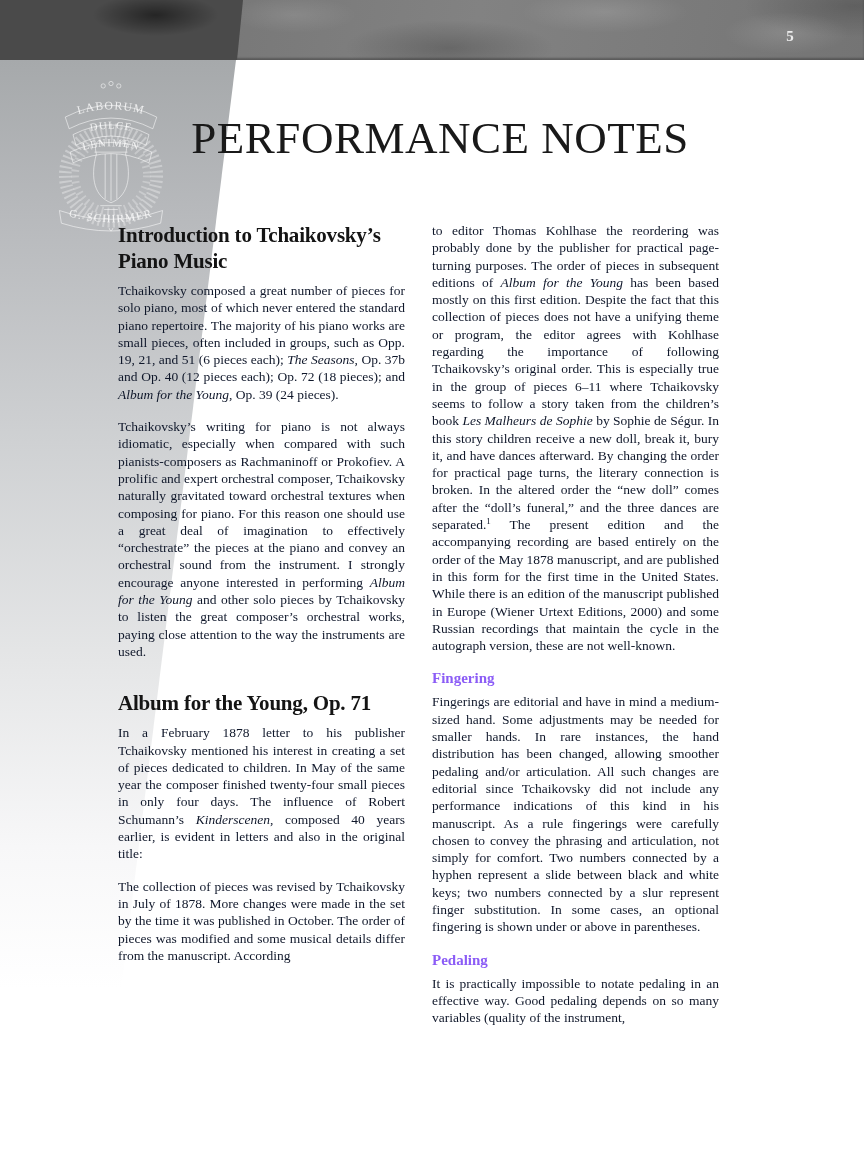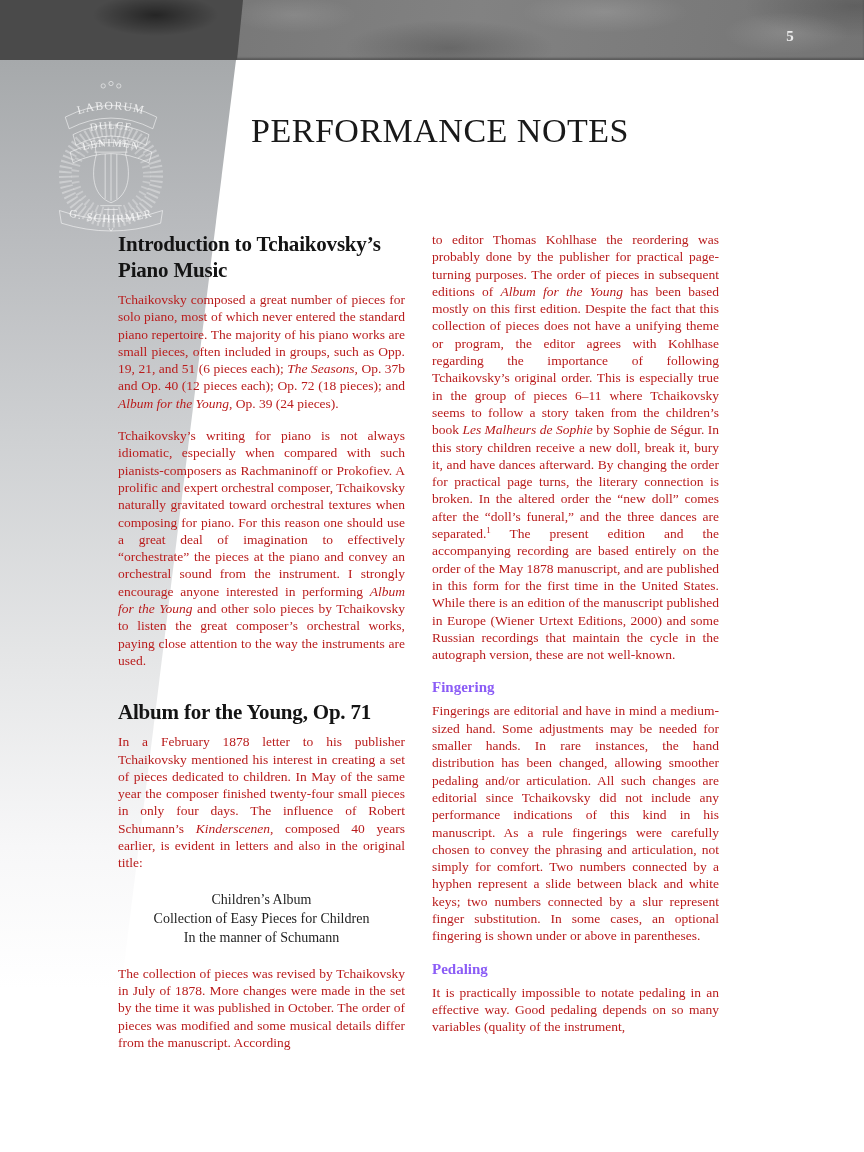--- a/index.html
+++ b/index.html
@@ -38,34 +38,34 @@
     position:absolute;left:0;top:60px;width:240px;height:1092px;
     clip-path:polygon(0 0,236px 0,101px 100%,0 100%);
     background:linear-gradient(to bottom,#a6a9ab 0,#b7b9bc 14%,#cfd1d3 35%,#e5e6e7 55%,#f7f7f8 72%,#ffffff 85%);
   }
   
   .logo{position:absolute;left:38px;top:78px;width:146px;height:158px;}
   .logo svg{display:block;width:100%;height:100%;}
   
   .title{
     position:absolute;left:140px;top:112px;width:600px;margin:0;
-    text-align:center;font-size:34px;font-weight:400;letter-spacing:.5px;
+    text-align:center;font-size:45px;font-weight:400;letter-spacing:.5px;
     color:#191919;white-space:nowrap;
   }
   
-  .col{position:absolute;top:231px;width:287px;}
+  .col{position:absolute;top:222px;width:287px;}
   .colL{left:118px;}
   .colR{left:432px;}
   h2{font-size:21px;line-height:26px;margin:0 0 8px;color:#141414;letter-spacing:-.2px;}
   h2 .hl{display:block;}
   h2.album{margin:30px 0 8px;}
   h3{font-size:15px;margin:16px 0 6px;color:#8b5cf6;}
   p.body{
     font-size:13.5px;line-height:17.3px;margin:0 0 15px;
-    text-align:justify;color:#b91c1c;
+    text-align:justify;color:#0f172a;
   }
   .it{font-style:italic;}
   sup{font-size:9px;line-height:0;vertical-align:super;}
   .centered{
     text-align:center;font-size:14px;line-height:19px;margin:18px 0;color:#1e1e1e;
   }
 </style>
 </head>
 <body>
 
@@ -128,25 +128,20 @@
 
   <section class="col colL">
     <h2>
       <span class="hl">Introduction to Tchaikovsky’s</span>
       <span class="hl">Piano Music</span>
     </h2>
     <p class="body"><span>Tchaikovsky composed a great number of pieces for solo piano, most of which never entered the standard piano repertoire. The majority of his piano works are small pieces, often included in groups, such as Opp. 19, 21, and 51 (6 pieces each); </span><span class="it">The Seasons</span><span>, Op. 37b and Op. 40 (12 pieces each); Op. 72 (18 pieces); and </span><span class="it">Album for the Young</span><span>, Op. 39 (24 pieces).</span></p>
     <p class="body"><span>Tchaikovsky’s writing for piano is not always idiomatic, especially when compared with such pianists-composers as Rachmaninoff or Prokofiev. A prolific and expert orchestral composer, Tchaikovsky naturally gravitated toward orchestral textures when composing for piano. For this reason one should use a great deal of imagination to effectively “orchestrate” the pieces at the piano and convey an orchestral sound from the instrument. I strongly encourage anyone interested in performing </span><span class="it">Album for the Young</span><span> and other solo pieces by Tchaikovsky to listen the great composer’s orchestral works, paying close attention to the way the instruments are used.</span></p>
     <h2 class="album">Album for the Young, Op. 71</h2>
     <p class="body"><span>In a February 1878 letter to his publisher Tchaikovsky mentioned his interest in creating a set of pieces dedicated to children. In May of the same year the composer finished twenty-four small pieces in only four days. The influence of Robert Schumann’s </span><span class="it">Kinderscenen</span><span>, composed 40 years earlier, is evident in letters and also in the original title:</span></p>
-    <div class="centered">
-      <div>Children’s Album</div>
-      <div>Collection of Easy Pieces for Children</div>
-      <div>In the manner of Schumann</div>
-    </div>
     <p class="body"><span>The collection of pieces was revised by Tchaikovsky in July of 1878. More changes were made in the set by the time it was published in October. The order of pieces was modified and some musical details differ from the manuscript. According</span></p>
   </section>
 
   <section class="col colR">
     <p class="body"><span>to editor Thomas Kohlhase the reordering was probably done by the publisher for practical page-turning purposes. The order of pieces in subsequent editions of </span><span class="it">Album for the Young</span><span> has been based mostly on this first edition. Despite the fact that this collection of pieces does not have a unifying theme or program, the editor agrees with Kohlhase regarding the importance of following Tchaikovsky’s original order. This is especially true in the group of pieces 6–11 where Tchaikovsky seems to follow a story taken from the children’s book </span><span class="it">Les Malheurs de Sophie</span><span> by Sophie de Ségur. In this story children receive a new doll, break it, bury it, and have dances afterward. By changing the order for practical page turns, the literary connection is broken. In the altered order the “new doll” comes after the “doll’s funeral,” and the three dances are separated.</span><sup>1</sup><span> The present edition and the accompanying recording are based entirely on the order of the May 1878 manuscript, and are published in this form for the first time in the United States. While there is an edition of the manuscript published in Europe (Wiener Urtext Editions, 2000) and some Russian recordings that maintain the cycle in the autograph version, these are not well-known.</span></p>
     <h3>Fingering</h3>
     <p class="body"><span>Fingerings are editorial and have in mind a medium-sized hand. Some adjustments may be needed for smaller hands. In rare instances, the hand distribution has been changed, allowing smoother pedaling and/or articulation. All such changes are editorial since Tchaikovsky did not include any performance indications of this kind in his manuscript. As a rule fingerings were carefully chosen to convey the phrasing and articulation, not simply for comfort. Two numbers connected by a hyphen represent a slide between black and white keys; two numbers connected by a slur represent finger substitution. In some cases, an optional fingering is shown under or above in parentheses.</span></p>
     <h3>Pedaling</h3>
     <p class="body"><span>It is practically impossible to notate pedaling in an effective way. Good pedaling depends on so many variables (quality of the instrument,</span></p>
   </section>

